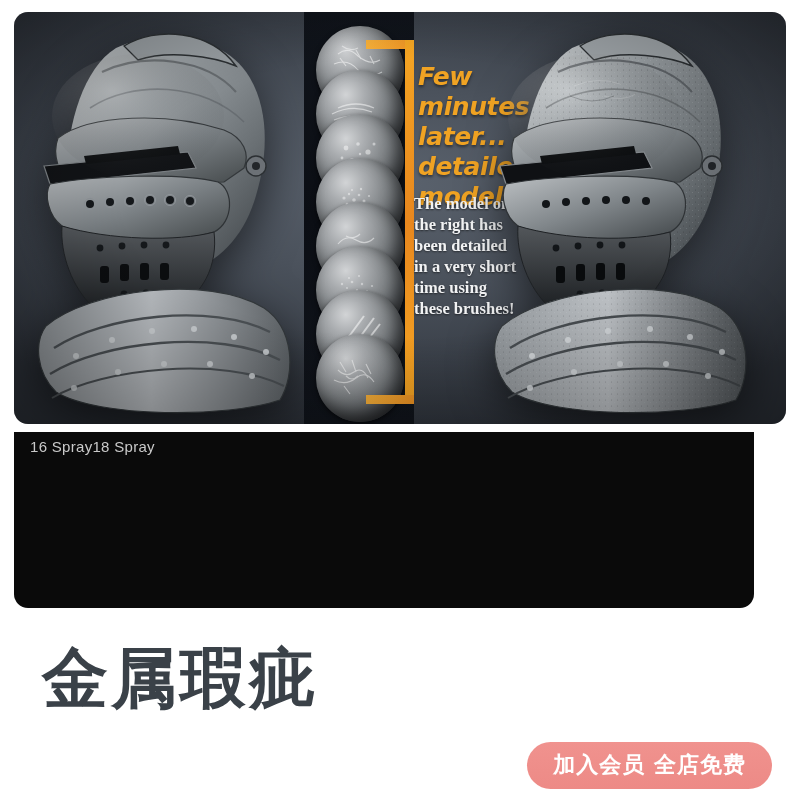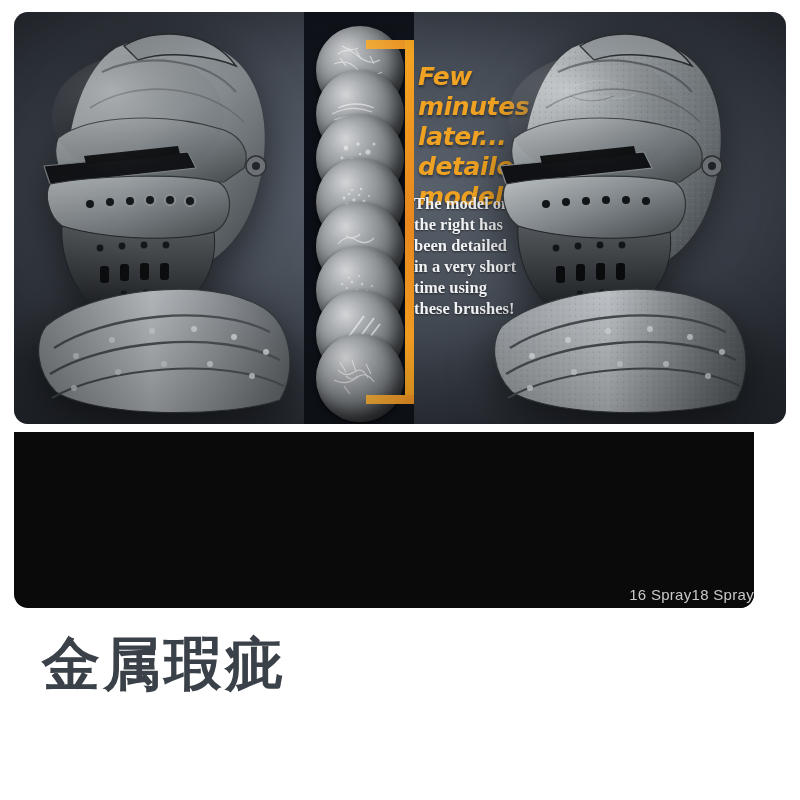--- a/index.html
+++ b/index.html
@@ -81,22 +81,20 @@
     text-shadow: 0 1px 2px rgba(0,0,0,.55);
   }
 
   
   .thumbs {
     position: absolute; left: 14px; top: 432px; width: 740px; height: 176px;
     background: #0a0a0a;
     border-radius: 0 0 14px 14px;
     overflow: hidden;
     display: flex;
-    flex-direction: column;
-    align-items: flex-end;
   }
   .thumb-row { display: flex; height: 148px; gap: 4px; }
   .thumb {
     position: relative; flex: 1; height: 148px;
     background: radial-gradient(ellipse 120% 120% at 50% 40%, #636870 0%, #55595f 55%, #44484e 100%);
     overflow: hidden;
   }
   .thumb .ball {
     position: absolute; left: 50%; top: 52%; transform: translate(-50%,-50%);
     width: 128px; height: 128px; border-radius: 50%;
@@ -111,23 +109,23 @@
   .labelbar .lbl {
     flex: 1; text-align: center;
     font-family: "Liberation Sans", sans-serif;
     font-size: 15px; color: #c9c9c9;
     letter-spacing: .3px;
   }
 
   
   .footer { position: absolute; left: 0; top: 610px; width: 800px; height: 190px; background: #fff; }
   .title-cn {
-    position: absolute; left: 42px; top: 25px;
+    position: absolute; left: 42px; top: 36px;
     font-family: "DejaVu Sans", sans-serif;
-    font-weight: bold; font-size: 58px; line-height: 1;
+    font-weight: bold; font-size: 66px; line-height: 1;
     color: #3a4148; letter-spacing: 3px;
   }
   .format-cn {
     position: absolute; left: 44px; top: 112px;
     font-family: "DejaVu Sans", sans-serif;
     font-weight: bold; font-size: 36px; line-height: 1;
     color: #5b85b8; letter-spacing: 0px;
   }
   .code {
     position: absolute; right: 44px; top: 90px;
@@ -606,15 +604,16 @@
     </div>
 
     <div class="labelbar">
       <div class="lbl">16 Spray</div>
       <div class="lbl">18 Spray</div>
     </div>
   </div>
 
   <div class="footer">
     <div class="title-cn">金属瑕疵</div>
+    <div class="cta">加入会员 全店免费</div>
   </div>
 
 </div>
 
 </body></html>

